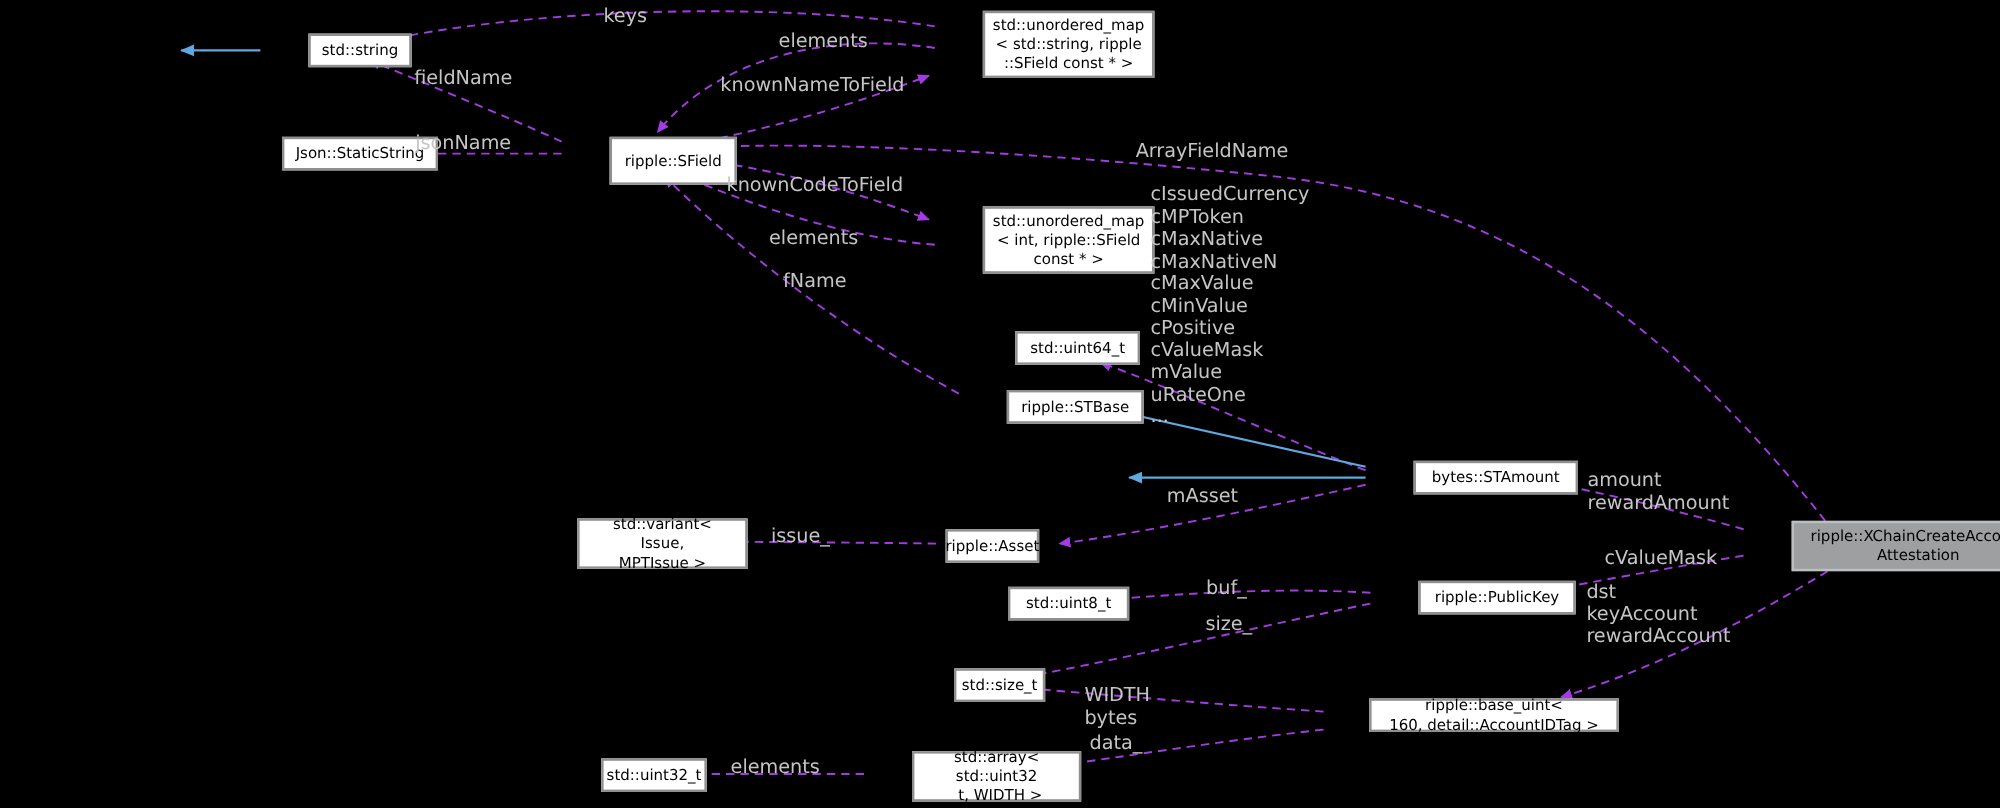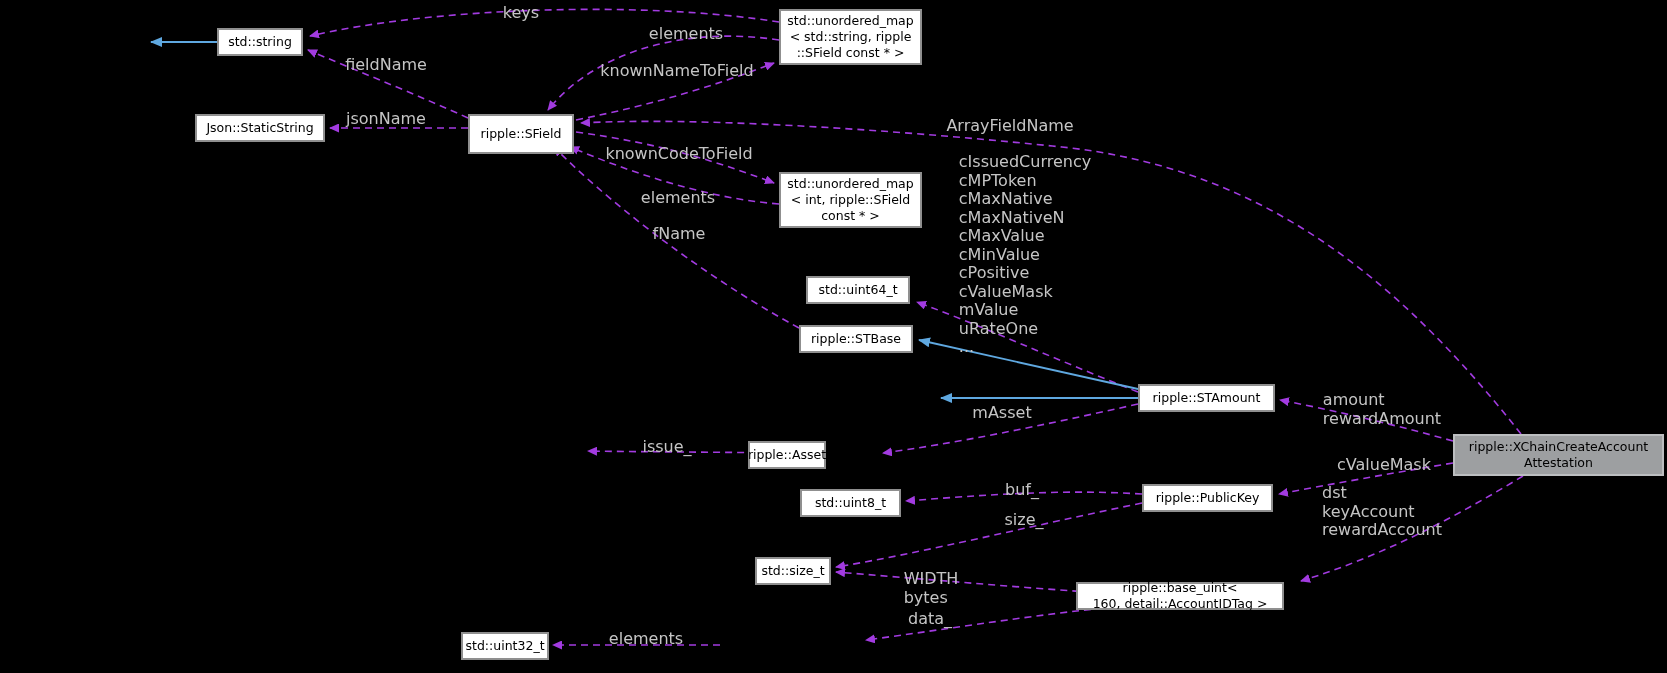--- a/index.html
+++ b/index.html
@@ -4,21 +4,21 @@
 <style>
   html,body{margin:0;padding:0;background:var(--bg,#000);}
   #canvas{position:relative;width:1667px;height:673px;background:var(--bg,#000);overflow:hidden;
           font-family:"DejaVu Sans","Liberation Sans",sans-serif;}
   svg.edges{position:absolute;left:0;top:0;width:1667px;height:673px;}
   .edge{fill:none;stroke:var(--edge-usage,#a23be0);stroke-width:1.6;stroke-dasharray:7 5;}
   .edge.inherit{stroke:var(--edge-inherit,#5fa8e0);stroke-dasharray:none;stroke-width:1.8;}
   .node{position:absolute;box-sizing:border-box;background:var(--node-fill,#fff);
         border:2px solid var(--node-border,#8f8f8f);color:var(--node-text,#000);
         font-size:12.5px;line-height:1.28;display:flex;align-items:center;justify-content:center;
-        text-align:center;white-space:pre-line;padding:12px;}
+        text-align:center;white-space:pre-line;padding:12px;margin-left:40px;}
   .node.hl{background:var(--highlight-fill,#9d9fa1);border-color:var(--highlight-border,#bcbec0);}
   .elabel{position:absolute;color:var(--edge-label,#c5c5c5);font-size:16px;line-height:1.16;
         text-align:left;transform:translateX(-50%);white-space:pre-line;}
 </style>
 </head>
 <body>
 
 <div id="canvas">
 
   <svg class="edges">
@@ -59,28 +59,32 @@
   <div class="node" style="left:779px;top:9px;width:143px;height:56px">std::unordered_map
 &lt; std::string, ripple
 ::SField const * &gt;</div>
   <div class="node" style="left:195px;top:114px;width:130px;height:27px">Json::StaticString</div>
   <div class="node" style="left:468px;top:114px;width:106px;height:40px">ripple::SField</div>
   <div class="node" style="left:779px;top:172px;width:143px;height:56px">std::unordered_map
 &lt; int, ripple::SField
 const * &gt;</div>
   <div class="node" style="left:806px;top:276px;width:104px;height:27px">std::uint64_t</div>
   <div class="node" style="left:799px;top:325px;width:114px;height:27px">ripple::STBase</div>
-  <div class="node" style="left:1138px;top:384px;width:137px;height:27px">ripple::STAmount</div>
+  <div class="node" style="left:1138px;top:384px;width:137px;height:27px">bytes::STAmount</div>
+  <div class="node" style="left:441px;top:432px;width:142px;height:42px">std::variant&lt; Issue,
+MPTIssue &gt;</div>
   <div class="node" style="left:748px;top:441px;width:78px;height:27px">ripple::Asset</div>
   <div class="node" style="left:800px;top:489px;width:101px;height:27px">std::uint8_t</div>
   <div class="node" style="left:1142px;top:484px;width:131px;height:27px">ripple::PublicKey</div>
   <div class="node" style="left:755px;top:557px;width:76px;height:27px">std::size_t</div>
-  <div class="node" style="left:1076px;top:582px;width:208px;height:24px">ripple::base_uint&lt;
+  <div class="node" style="left:1101px;top:582px;width:208px;height:24px">ripple::base_uint&lt;
 160, detail::AccountIDTag &gt;</div>
   <div class="node" style="left:461px;top:632px;width:88px;height:27px">std::uint32_t</div>
+  <div class="node" style="left:720px;top:626px;width:141px;height:42px">std::array&lt; std::uint32
+_t, WIDTH &gt;</div>
   <div class="node hl" style="left:1453px;top:434px;width:211px;height:42px">ripple::XChainCreateAccount
 Attestation</div>
 
   <div class="elabel" style="left:521px;top:4px">keys</div>
   <div class="elabel" style="left:686px;top:25px">elements</div>
   <div class="elabel" style="left:386px;top:56px">fieldName</div>
   <div class="elabel" style="left:677px;top:62px">knownNameToField</div>
   <div class="elabel" style="left:386px;top:110px">jsonName</div>
   <div class="elabel" style="left:1010px;top:117px">ArrayFieldName</div>
   <div class="elabel" style="left:679px;top:145px">knownCodeToField</div>

